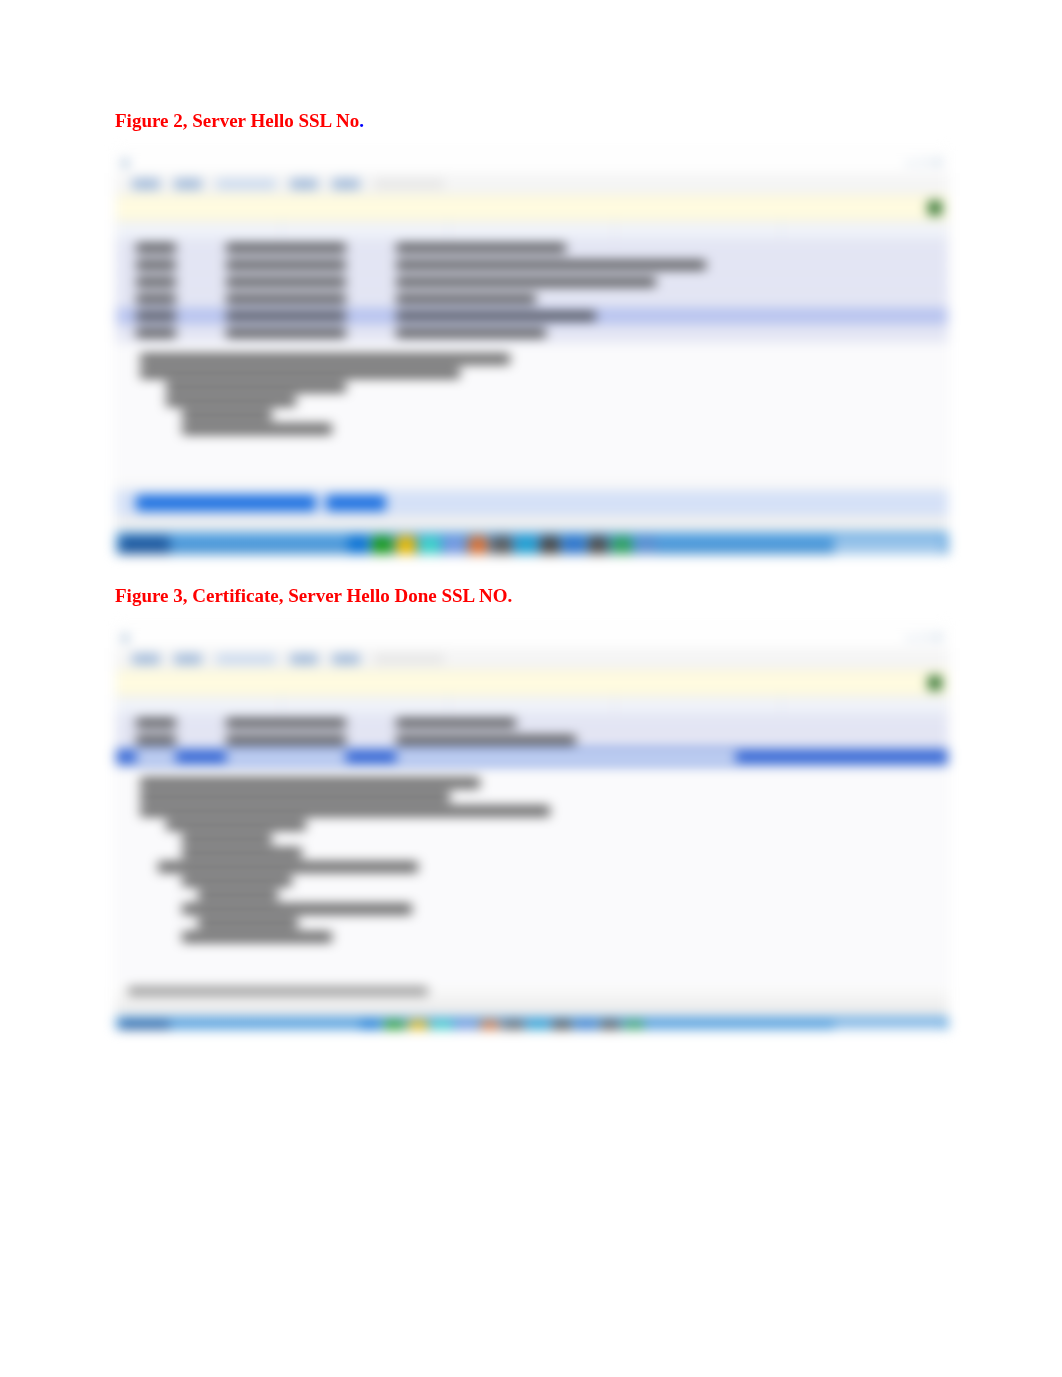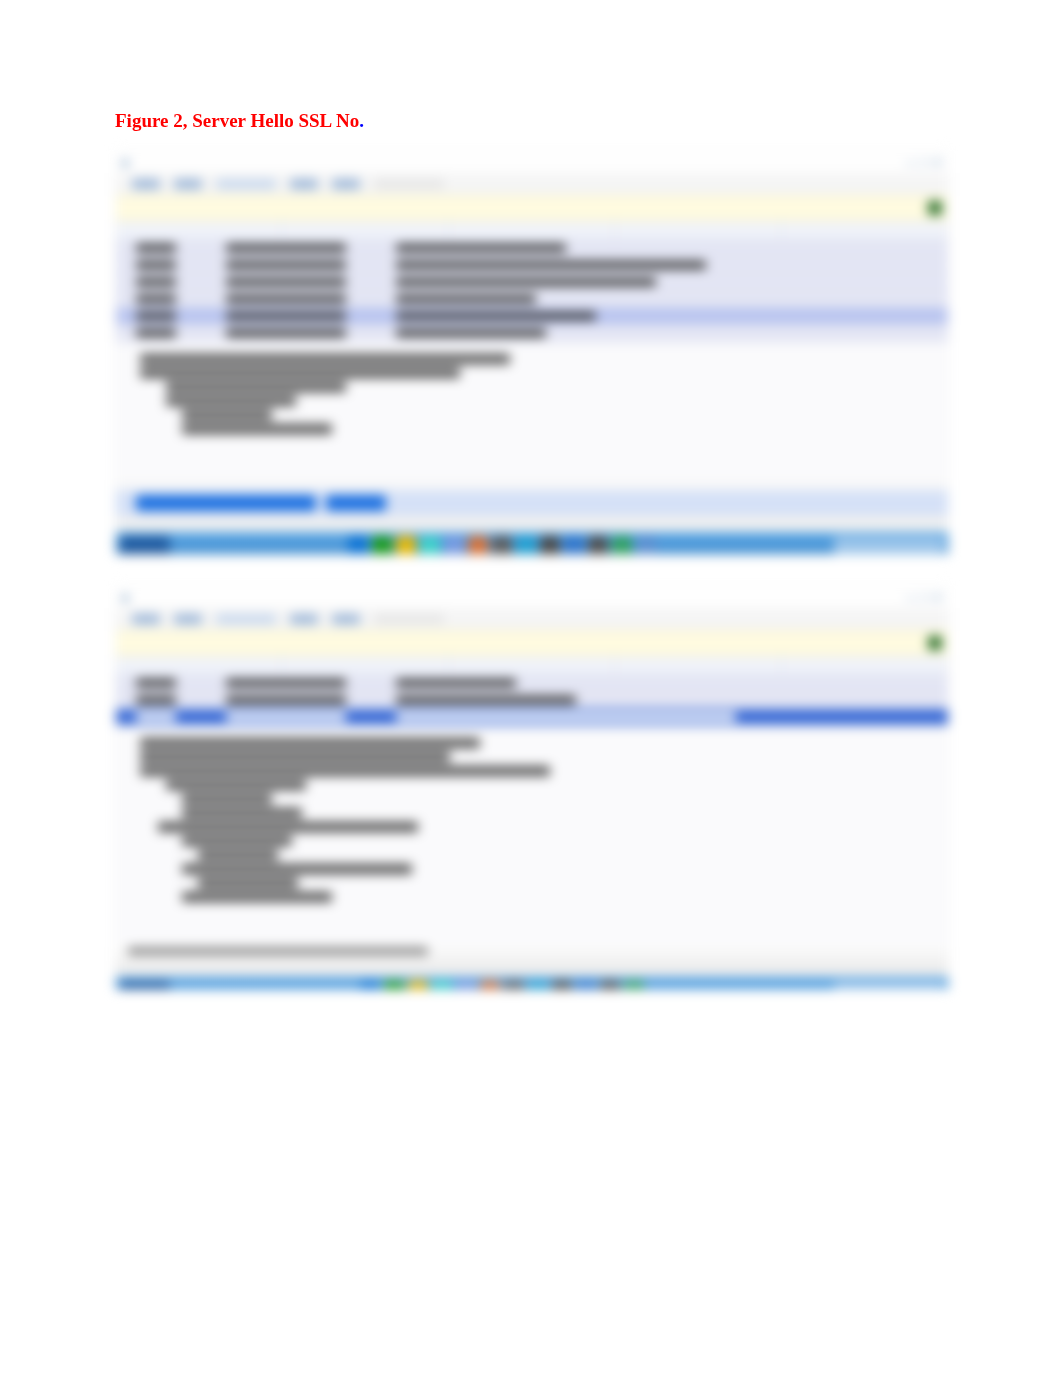--- a/index.html
+++ b/index.html
@@ -198,20 +198,23 @@
           <i style="background:#484848"></i>
         <i style="background:#2e73c9"></i>
           <i style="background:#4d4d4d"></i>
           <i style="background:#2e9f5f"></i>
         <i style="background:#5a8fd0"></i>
       </div>
       <div class="tray"></div>
     </div>
   </div>
 
+  <div class="caption">
+    <span>Figure 3, Certificate, Server Hello Done SSL NO.</span>
+  </div>
 
   <div class="screenshot" style="height:403px;">
     <div class="ss-titlebar">
       <div class="left">■</div>
       <div class="right">— &nbsp;□ &nbsp;✕</div>
     </div>
     <div class="ss-toolbar">
       <span></span>
         <span></span>
         <span style="width:60px;background:#c8d8ee"></span>

